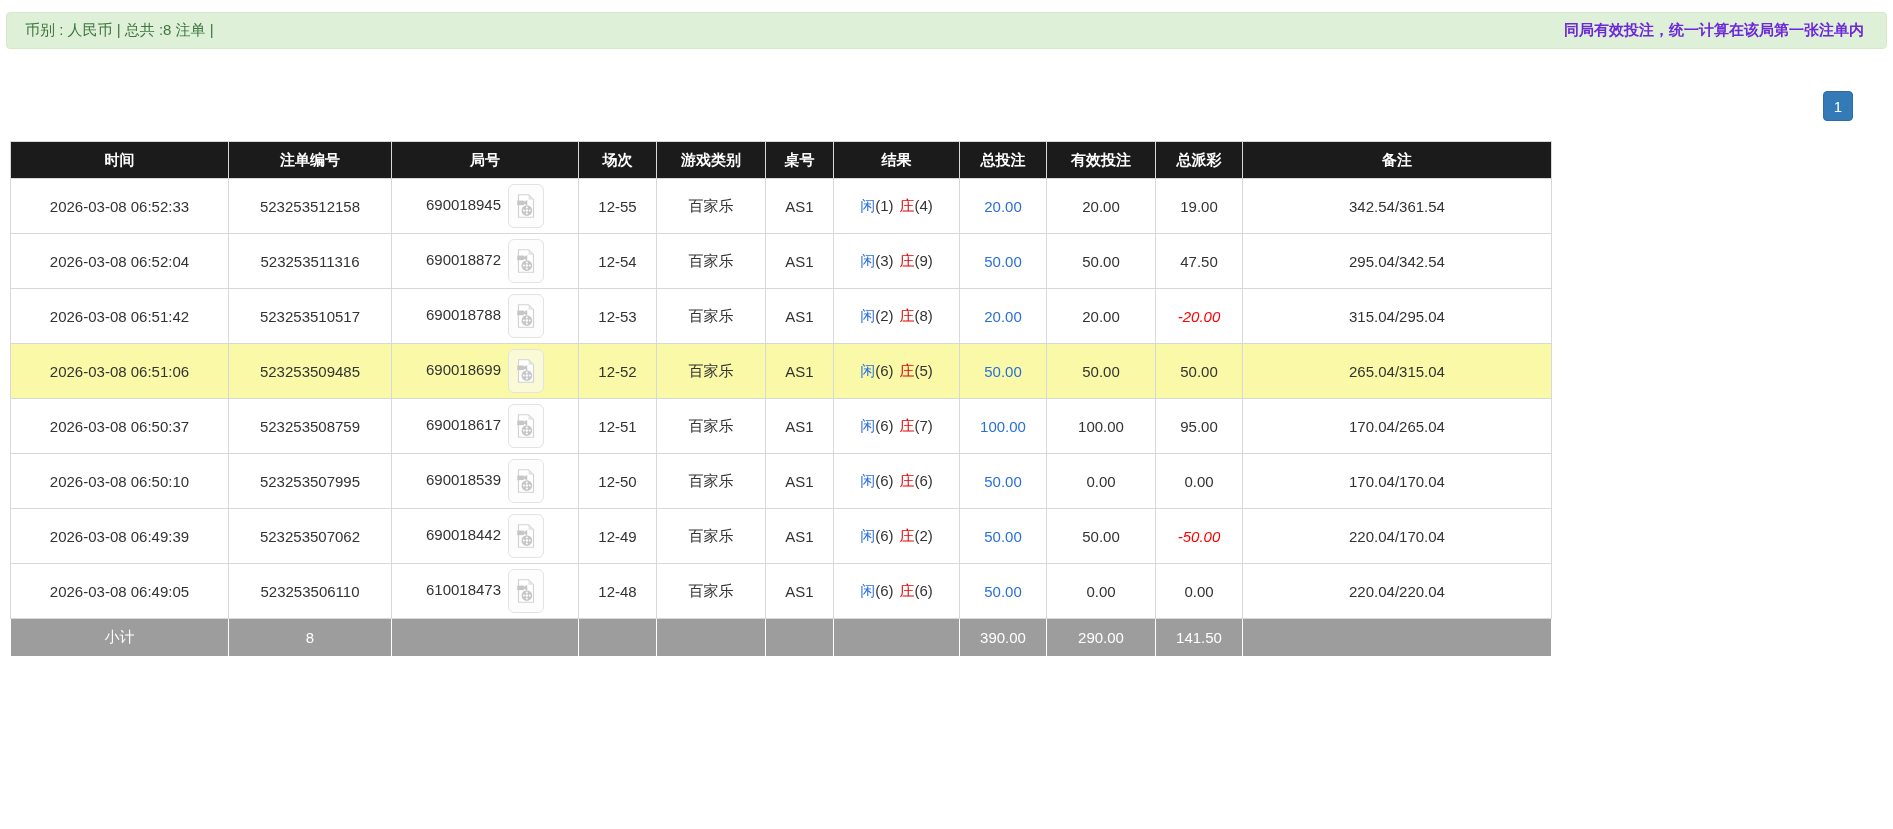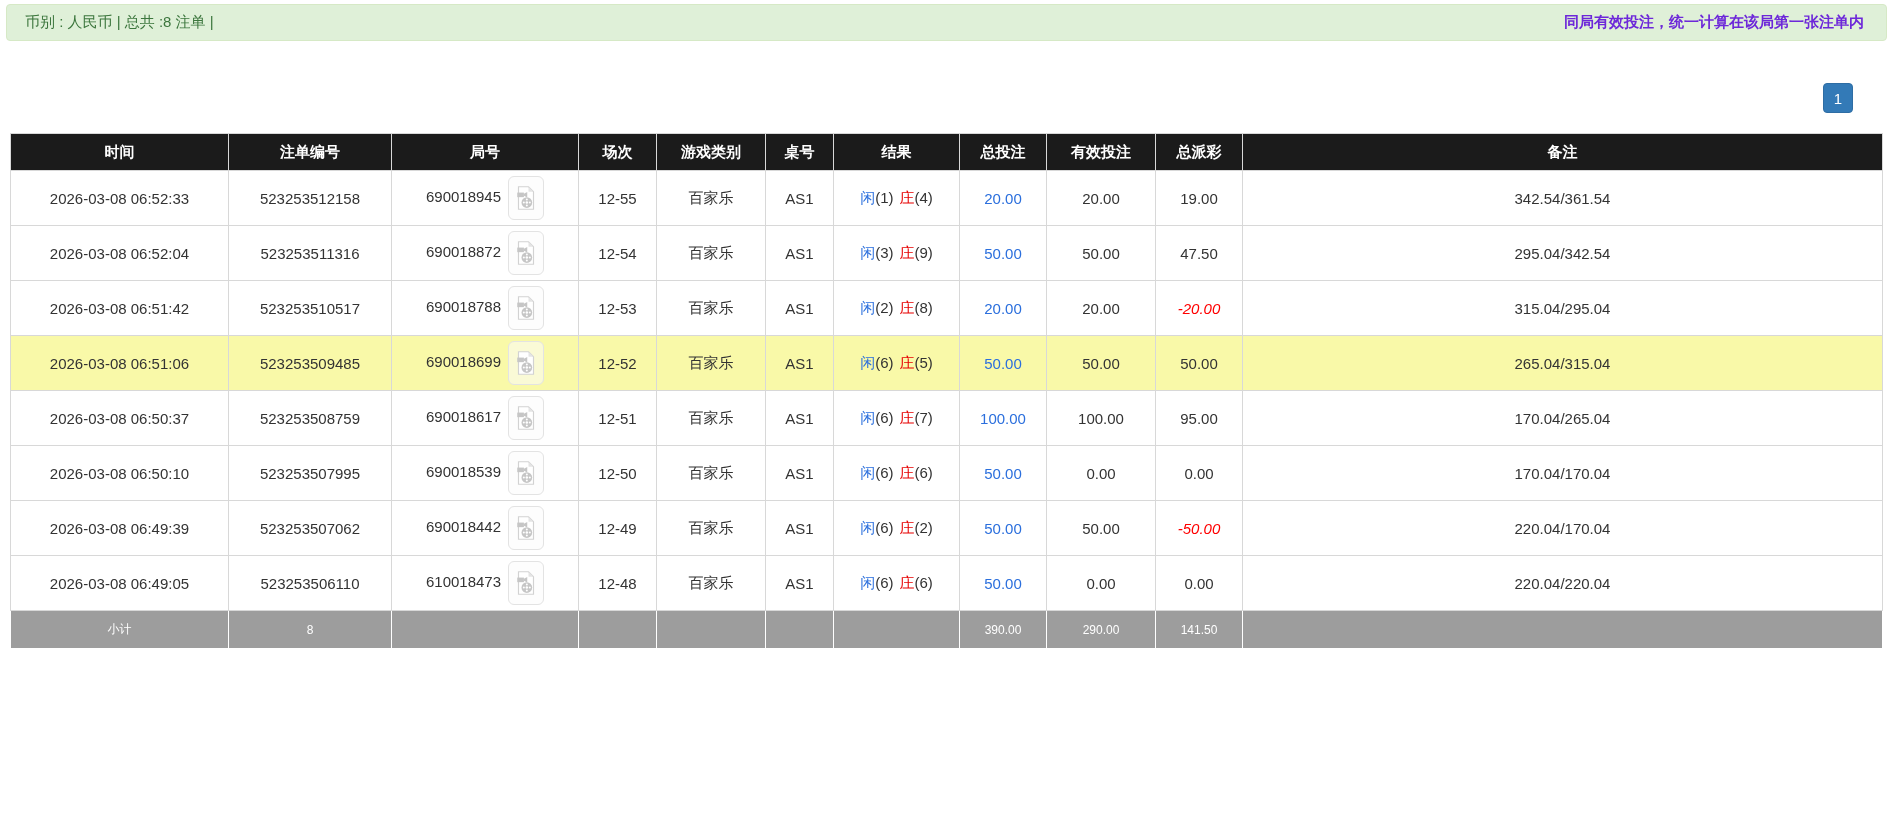--- a/index.html
+++ b/index.html
@@ -1,53 +1,53 @@
 <!DOCTYPE html>
 <html><head>
 <meta charset="utf-8">
 <style>
   * { box-sizing: border-box; }
   html,body { margin:0; padding:0; background:#fff; width:1893px; min-height:829px;
     font-family:"Liberation Sans","DejaVu Sans",sans-serif; color:#333; }
 
   
-  .alert-bar { margin:4px 6px 0 6px; height:37px; background:#dff0d8; border:1px solid #d6e9c6;
+  .alert-bar { margin:12px 6px 0 6px; height:37px; background:#dff0d8; border:1px solid #d6e9c6;
     border-radius:4px; display:flex; align-items:center; justify-content:space-between;
     padding:0 22px 0 18px; font-size:15px; }
   .alert-summary { color:#3c763d; }
   .alert-notice { color:#6d28d9;font-weight:bold; }
 
   
   .page-row { display:flex; justify-content:flex-end; margin:42px 40px 20px 0; }
   .page-btn { min-width:30px; height:30px; background:#337ab7; border:1px solid #2e6da4;
     border-radius:4px; color:#fff; font-size:15px; display:flex; align-items:center;
     justify-content:center; cursor:pointer; padding:0 9px; }
 
   
-  table { border-collapse:collapse; table-layout:fixed; width:1873px; margin:0 10px 0 10px;
+  table { border-collapse:collapse; table-layout:fixed; width:1542px; margin:0 10px 0 10px;
     font-size:15px; }
   th { background:#1b1b1b; color:#fff; font-weight:bold; height:37px;
     border:1px solid #d8d8d8; font-size:15px; padding:0 4px; }
   td { border:1px solid #d8d8d8; text-align:center; height:55px; padding:0 4px;
     background:#fff; color:#333; }
   tr.hl td { background:#f9f9a8;text-align:center; }
   tbody a.bet-link { color:#2b6fdd; text-decoration:none; cursor:pointer; }
   .res-p { color:#2b6fdd; }
   .res-b { color:#e60000; }
   .res-gap { display:inline-block; width:6px; }
   .neg { color:#ff0000;font-style:italic; }
 
   
   .vbtn { display:inline-flex; width:36px; height:44px; border:1px solid #e3e3e3;
     border-radius:6px; background:rgba(252,252,252,.55); align-items:center;
     justify-content:center; margin-left:7px; vertical-align:middle; cursor:pointer; }
 
   
   tfoot td { background:#9d9d9d; color:#fff; height:38px; border:1px solid #fff;
-    font-size:12px; }
+    font-size:15px; }
 </style>
 </head>
 <body>
 
 <div class="alert-bar">
   <span class="alert-summary">币别 : 人民币 | 总共 :8 注单 |</span>
   <span class="alert-notice">同局有效投注，统一计算在该局第一张注单内</span>
 </div>
 
 <div class="page-row">

